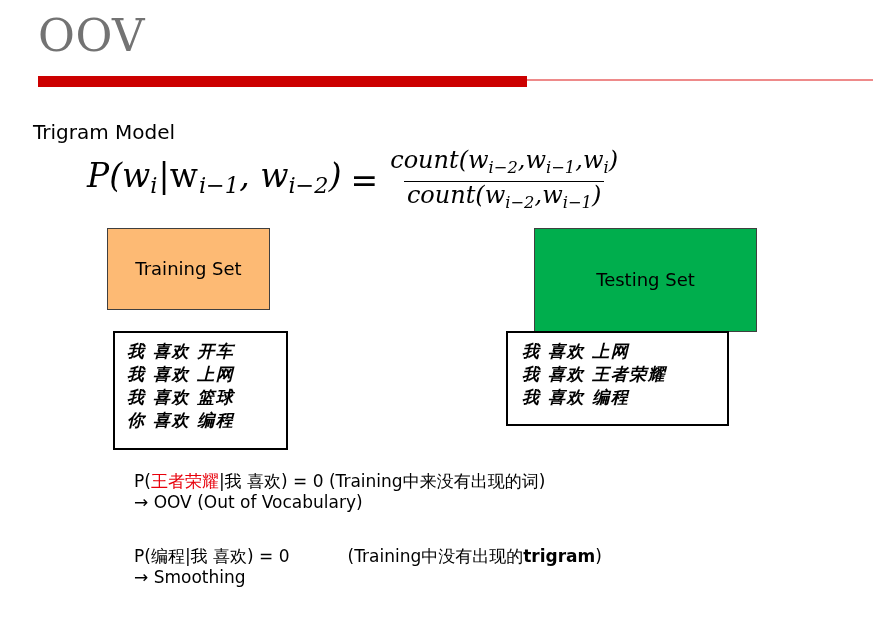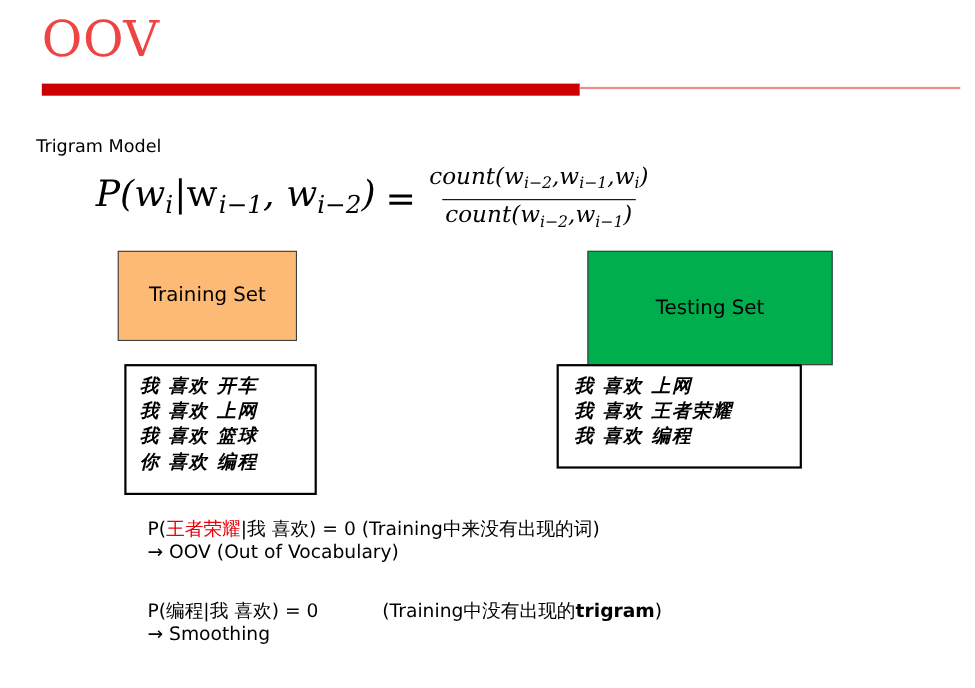--- a/index.html
+++ b/index.html
@@ -19,21 +19,21 @@
   
   .slide-title {
     position: absolute;
     left: 38px;
     top: 8px;
     font-family: "DejaVu Serif", "Liberation Serif", serif;
     font-size: 45px;
     line-height: 56px;
     font-weight: 400;
     letter-spacing: 0.5px;
-    color: #ef4444;
+    color: #737373;
     white-space: nowrap;
   }
   .title-rule-thick {
     position: absolute;
     left: 38px;
     top: 76px;
     width: 489px;
     height: 11px;
     background: #CC0000;
   }
@@ -44,21 +44,21 @@
     width: 346px;
     height: 2px;
     background: #EE8A8A;
   }
 
   
   .subtitle {
     position: absolute;
     left: 33px;
     top: 123px;
-    font-size: 16px;
+    font-size: 20px;
     line-height: 19px;
     white-space: nowrap;
   }
 
   
   .formula {
     position: absolute;
     left: 55px;
     top: 148px;
     font-family: "DejaVu Serif", "Liberation Serif", serif;
@@ -76,21 +76,21 @@
   .formula .eq {
     font-size: 33px;
     line-height: 38px;
     padding: 0 9px;
     font-style: normal;
   }
   .frac {
     display: inline-flex;
     flex-direction: column;
     align-items: center;
-    font-size: 21px;
+    font-size: 24px;
     line-height: 25px;
     vertical-align: middle;
   }
   .frac .num {
     padding: 0 3px 1px 3px;
   }
   .frac .den {
     border-top: 1.6px solid #000;
     padding: 1px 3px 0 3px;
   }

